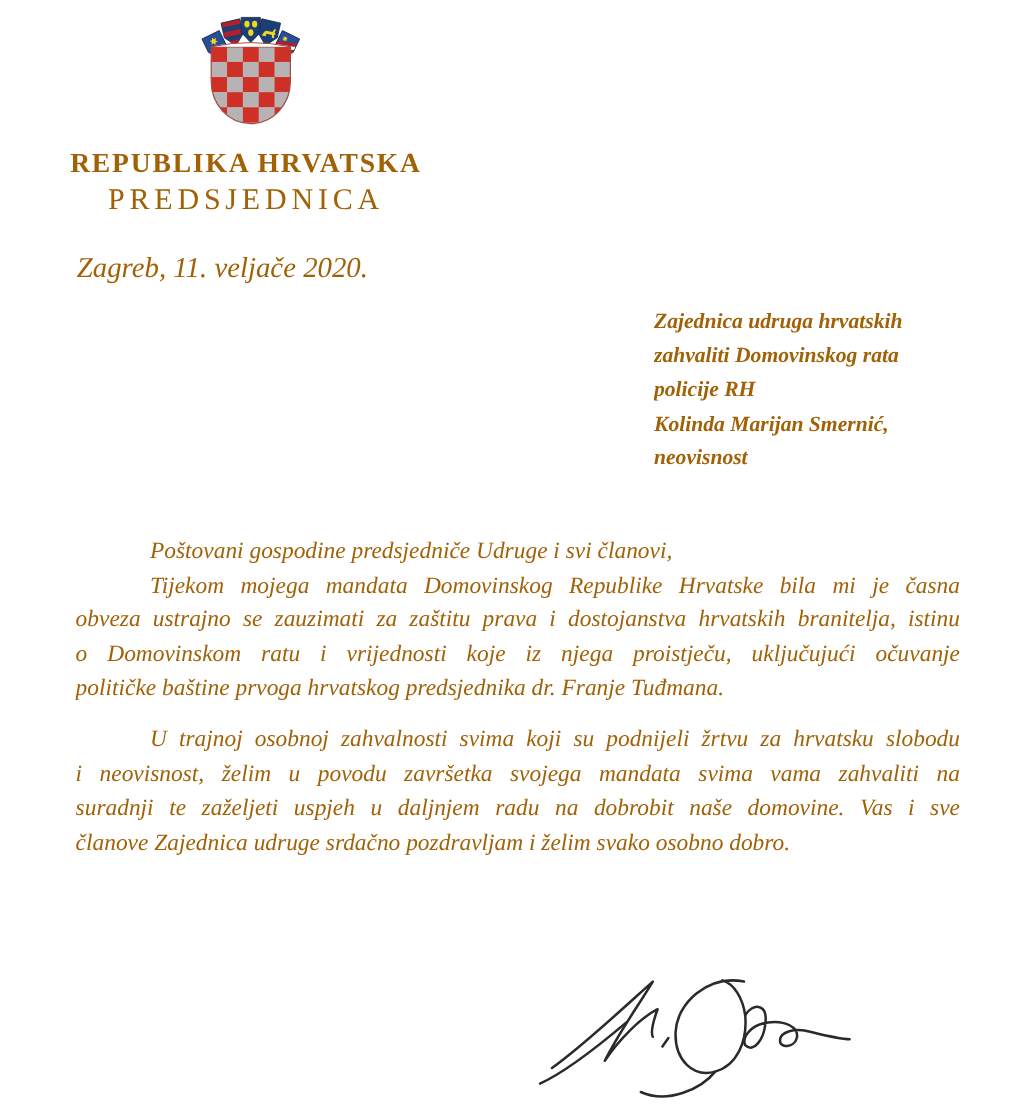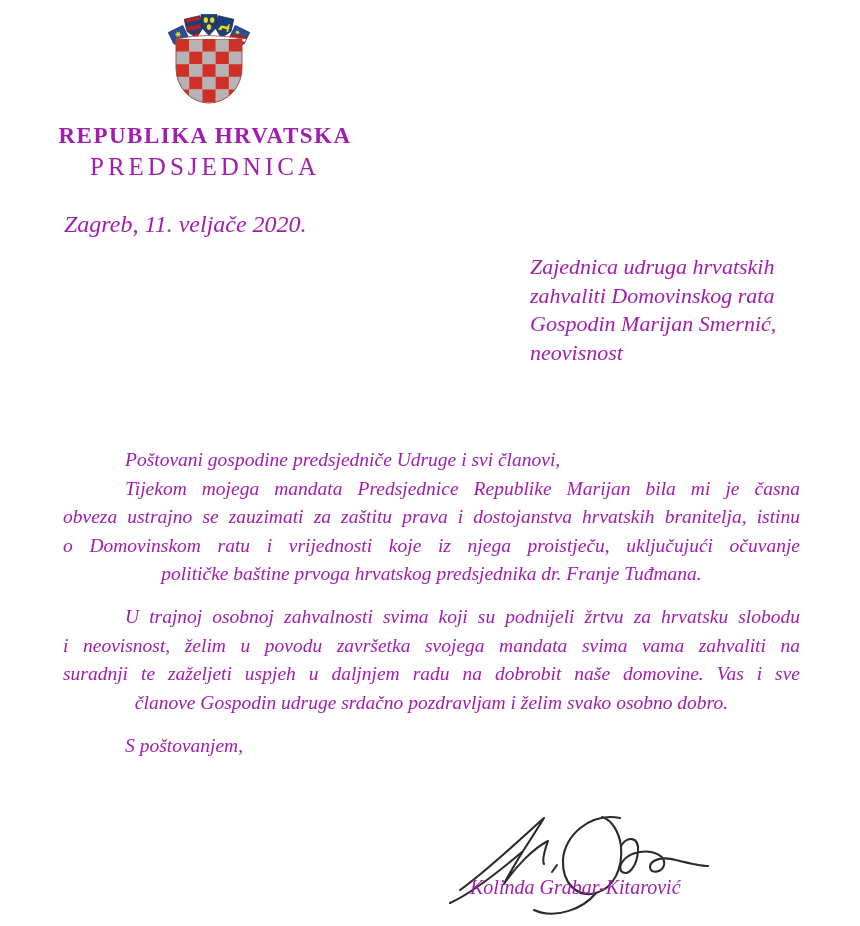--- a/index.html
+++ b/index.html
@@ -1,48 +1,48 @@
 <!DOCTYPE html>
 <html><head>
 <meta charset="utf-8">
 <style>
   html,body{margin:0;padding:0;background:#ffffff;}
   .page{
     position:relative;width:860px;height:926px;background:#ffffff;
-    font-family:"Liberation Serif",serif;color:#a21caf;overflow:hidden;
+    font-family:"Liberation Serif",serif;color:#a16207;overflow:hidden;
   }
   
   .coat{position:absolute;left:164px;top:8px;width:90px;height:104px;}
   .lh-country{
     position:absolute;left:30px;top:123px;width:350px;text-align:center;
     font-weight:bold;font-size:23px;letter-spacing:1.5px;white-space:nowrap;
   }
   .lh-office{
     position:absolute;left:30px;top:153px;width:350px;text-align:center;
     font-size:25px;letter-spacing:4px;white-space:nowrap;
   }
   
   .dateline{
     position:absolute;left:64px;top:211px;font-style:italic;font-size:24px;white-space:nowrap;
   }
   
   .recipient{
-    position:absolute;left:530px;top:253px;font-style:italic;font-weight:normal;
-    font-size:22px;line-height:28px;
+    position:absolute;left:545px;top:253px;font-style:italic;font-weight:bold;
+    font-size:18px;line-height:28px;
   }
   
   .body{
     position:absolute;left:63px;top:446px;width:737px;
     font-style:italic;font-size:19.5px;line-height:28.6px;
   }
   .salutation{padding-left:62px;}
   .paragraph{margin-bottom:14px;}
   .line{height:28.6px;overflow:hidden;}
   .line.justify{text-align:justify;text-align-last:justify;}
-  .line.last{text-align:center;}
+  .line.last{text-align:left;}
   .paragraph .line.first{padding-left:62px;}
   .closing{padding-left:62px;margin-top:15px;}
   
   .sig-svg{position:absolute;left:444px;top:808px;width:270px;height:112px;}
   .signer{
     position:absolute;left:470px;top:876px;font-style:italic;font-size:20px;white-space:nowrap;
   }
 </style>
 </head>
 <body>
@@ -145,46 +145,45 @@
   </svg>
 
   <div class="lh-country">REPUBLIKA HRVATSKA</div>
   <div class="lh-office">PREDSJEDNICA</div>
 
   <div class="dateline">Zagreb, 11. veljače 2020.</div>
 
   <div class="recipient">
       <div class="line">Zajednica udruga hrvatskih</div>
       <div class="line">zahvaliti Domovinskog rata</div>
-      <div class="line">Gospodin Marijan Smernić,</div>
+      <div class="line">policije RH</div>
+      <div class="line">Kolinda Marijan Smernić,</div>
       <div class="line">neovisnost</div>
     </div>
 
   <div class="body">
     <div class="salutation">Poštovani gospodine predsjedniče Udruge i svi članovi,</div>
     <div class="paragraph">
-        <div class="line justify first">Tijekom mojega mandata Predsjednice Republike Marijan bila mi je časna</div>
+        <div class="line justify first">Tijekom mojega mandata Domovinskog Republike Hrvatske bila mi je časna</div>
         <div class="line justify">obveza ustrajno se zauzimati za zaštitu prava i dostojanstva hrvatskih branitelja, istinu</div>
         <div class="line justify">o Domovinskom ratu i vrijednosti koje iz njega proistječu, uključujući očuvanje</div>
         <div class="line last">političke baštine prvoga hrvatskog predsjednika dr. Franje Tuđmana.</div>
       </div>
     <div class="paragraph">
         <div class="line justify first">U trajnoj osobnoj zahvalnosti svima koji su podnijeli žrtvu za hrvatsku slobodu</div>
         <div class="line justify">i neovisnost, želim u povodu završetka svojega mandata svima vama zahvaliti na</div>
         <div class="line justify">suradnji te zaželjeti uspjeh u daljnjem radu na dobrobit naše domovine. Vas i sve</div>
-        <div class="line last">članove Gospodin udruge srdačno pozdravljam i želim svako osobno dobro.</div>
+        <div class="line last">članove Zajednica udruge srdačno pozdravljam i želim svako osobno dobro.</div>
       </div>
-    <div class="closing">S poštovanjem,</div>
   </div>
 
   <svg class="sig-svg" viewBox="0 0 270 112">
     <g fill="none" stroke-width="2.1" stroke-linecap="round" stroke-linejoin="round" stroke="#2a2a2a">
       <path d="M6,95 C26,86 52,66 78,44"></path>
       <path d="M16,82 C44,62 84,24 100,10 C88,30 72,52 60,76 C72,58 90,40 104,33 C100,44 98,52 100,56"></path>
       <path d="M108,64 L113,57"></path>
       <path d="M176,10 C146,4 120,28 119,52 C118,76 134,90 152,85 C170,80 179,60 177,38 C175,24 168,12 158,9"></path>
       <path d="M152,85 C140,100 112,112 90,102"></path>
       <path d="M177,38 C183,28 195,28 194,43 C193,58 184,70 177,63 C174,56 182,46 196,44 C210,42 222,48 220,57 C218,65 206,66 206,59 C206,52 218,48 232,52 C244,55 256,58 264,58"></path>
     </g>
   </svg>
-  <div class="signer">Kolinda Grabar-Kitarović</div>
 
 </div>
 
 </body></html>

